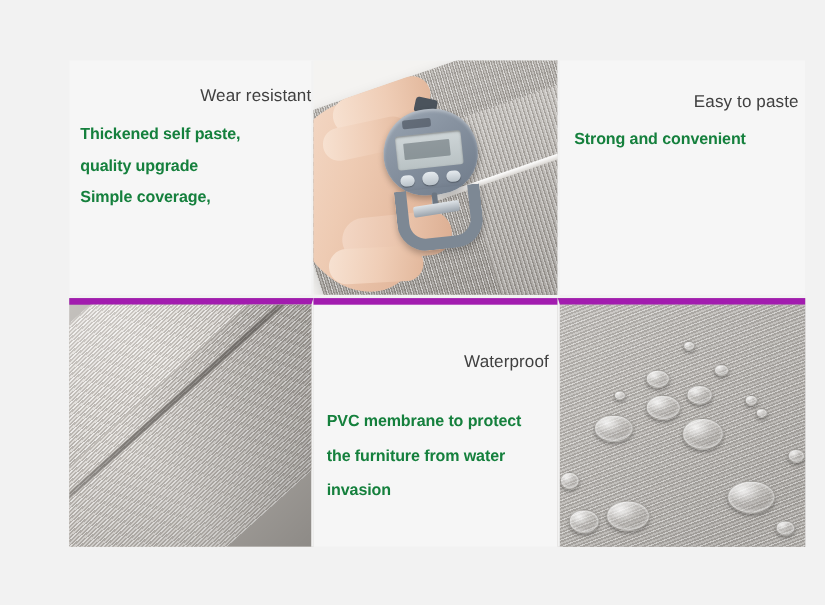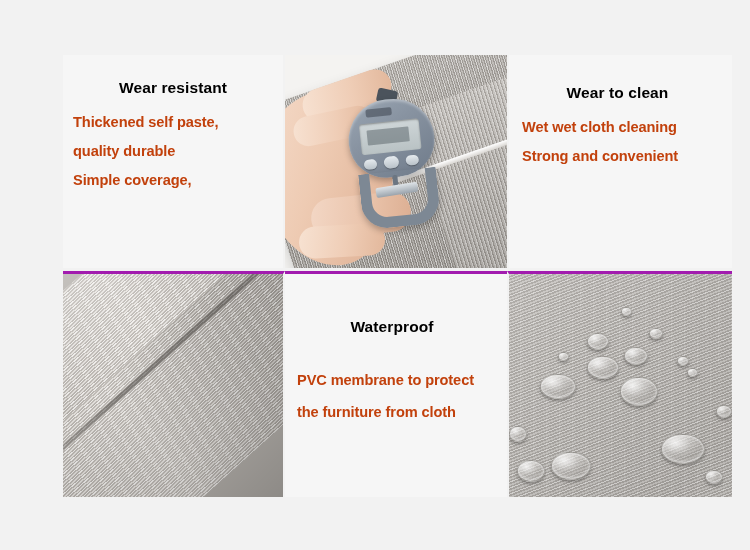--- a/index.html
+++ b/index.html
@@ -46,34 +46,34 @@
   }
 
   .photo-cell {
     background: #cfcbc6;
   }
 
   
   .cell.gap-r { border-right: 2px solid #f2f2f2; }
   .cell.gap-l { border-left: 2px solid #f2f2f2; }
   .cell.gap-b { border-bottom: 3px solid #f2f2f2; }
-  .cell.gap-t { border-top: 3px solid #a21caf; }
+  .cell.gap-t { border-top: 6px solid #a21caf; }
 
   
   .heading {
-    color: #000000;
-    font-weight: bold;
+    color: #404040;
+    font-weight: normal;
     font-size: 15.5px;
     letter-spacing: 0.1px;
-    text-align: center;
+    text-align: right;
     white-space: nowrap;
   }
 
   .body-line {
-    color: #c2410c;
+    color: #15803d;
     font-weight: bold;
     font-size: 14.6px;
     letter-spacing: -0.1px;
     white-space: nowrap;
     line-height: 1;
   }
 
   
   #cell-wear .heading { position: absolute; left: 0; right: 0; top: 24px; }
   #cell-wear .lines { position: absolute; left: 10px; top: 60px; }
@@ -339,21 +339,21 @@
 <body>
 
 <div id="page">
 
   <div id="feature-grid">
 
     <div class="cell text-cell gap-r gap-b" id="cell-wear">
       <div class="heading">Wear resistant</div>
       <div class="lines">
         <div class="body-line">Thickened self paste,</div>
-        <div class="body-line">quality durable</div>
+        <div class="body-line">quality upgrade</div>
         <div class="body-line">Simple coverage,</div>
       </div>
     </div>
 
     <div class="cell photo-cell gap-b" id="photo-gauge">
       <div class="vinyl-sheet"></div>
       <div class="vinyl-sheet-2"></div>
       <div class="sheet-edge"></div>
 
       <div class="hand-palm"></div>
@@ -371,39 +371,39 @@
           <div class="gauge-btn b2"></div>
           <div class="gauge-btn b3"></div>
         </div>
         <div class="gauge-frame"></div>
         <div class="gauge-spindle"></div>
         <div class="gauge-anvil"></div>
       </div>
     </div>
 
     <div class="cell text-cell gap-l gap-b" id="cell-clean">
-      <div class="heading">Wear to clean</div>
+      <div class="heading">Easy to paste</div>
       <div class="lines">
-        <div class="body-line">Wet wet cloth cleaning</div>
         <div class="body-line">Strong and convenient</div>
       </div>
     </div>
 
     <div class="cell photo-cell gap-r gap-t" id="photo-roll">
       <div class="roll-band b1"></div>
       <div class="roll-band b2"></div>
       <div class="roll-crease"></div>
       <div class="roll-shade"></div>
     </div>
 
     <div class="cell text-cell gap-t" id="cell-waterproof">
       <div class="heading">Waterproof</div>
       <div class="lines">
         <div class="body-line">PVC membrane to protect</div>
-        <div class="body-line">the furniture from cloth</div>
+        <div class="body-line">the furniture from water</div>
+        <div class="body-line">invasion</div>
       </div>
     </div>
 
     <div class="cell photo-cell gap-l gap-t" id="photo-water">
       <div class="water-grain"></div>
 
       <div class="drop" style="left:112px; top:33px;  width:9px;  height:7px;"></div>
       <div class="drop" style="left:140px; top:54px;  width:12px; height:9px;"></div>
       <div class="drop" style="left:78px;  top:59px;  width:20px; height:15px;"></div>
       <div class="drop" style="left:49px;  top:78px;  width:9px;  height:7px;"></div>

